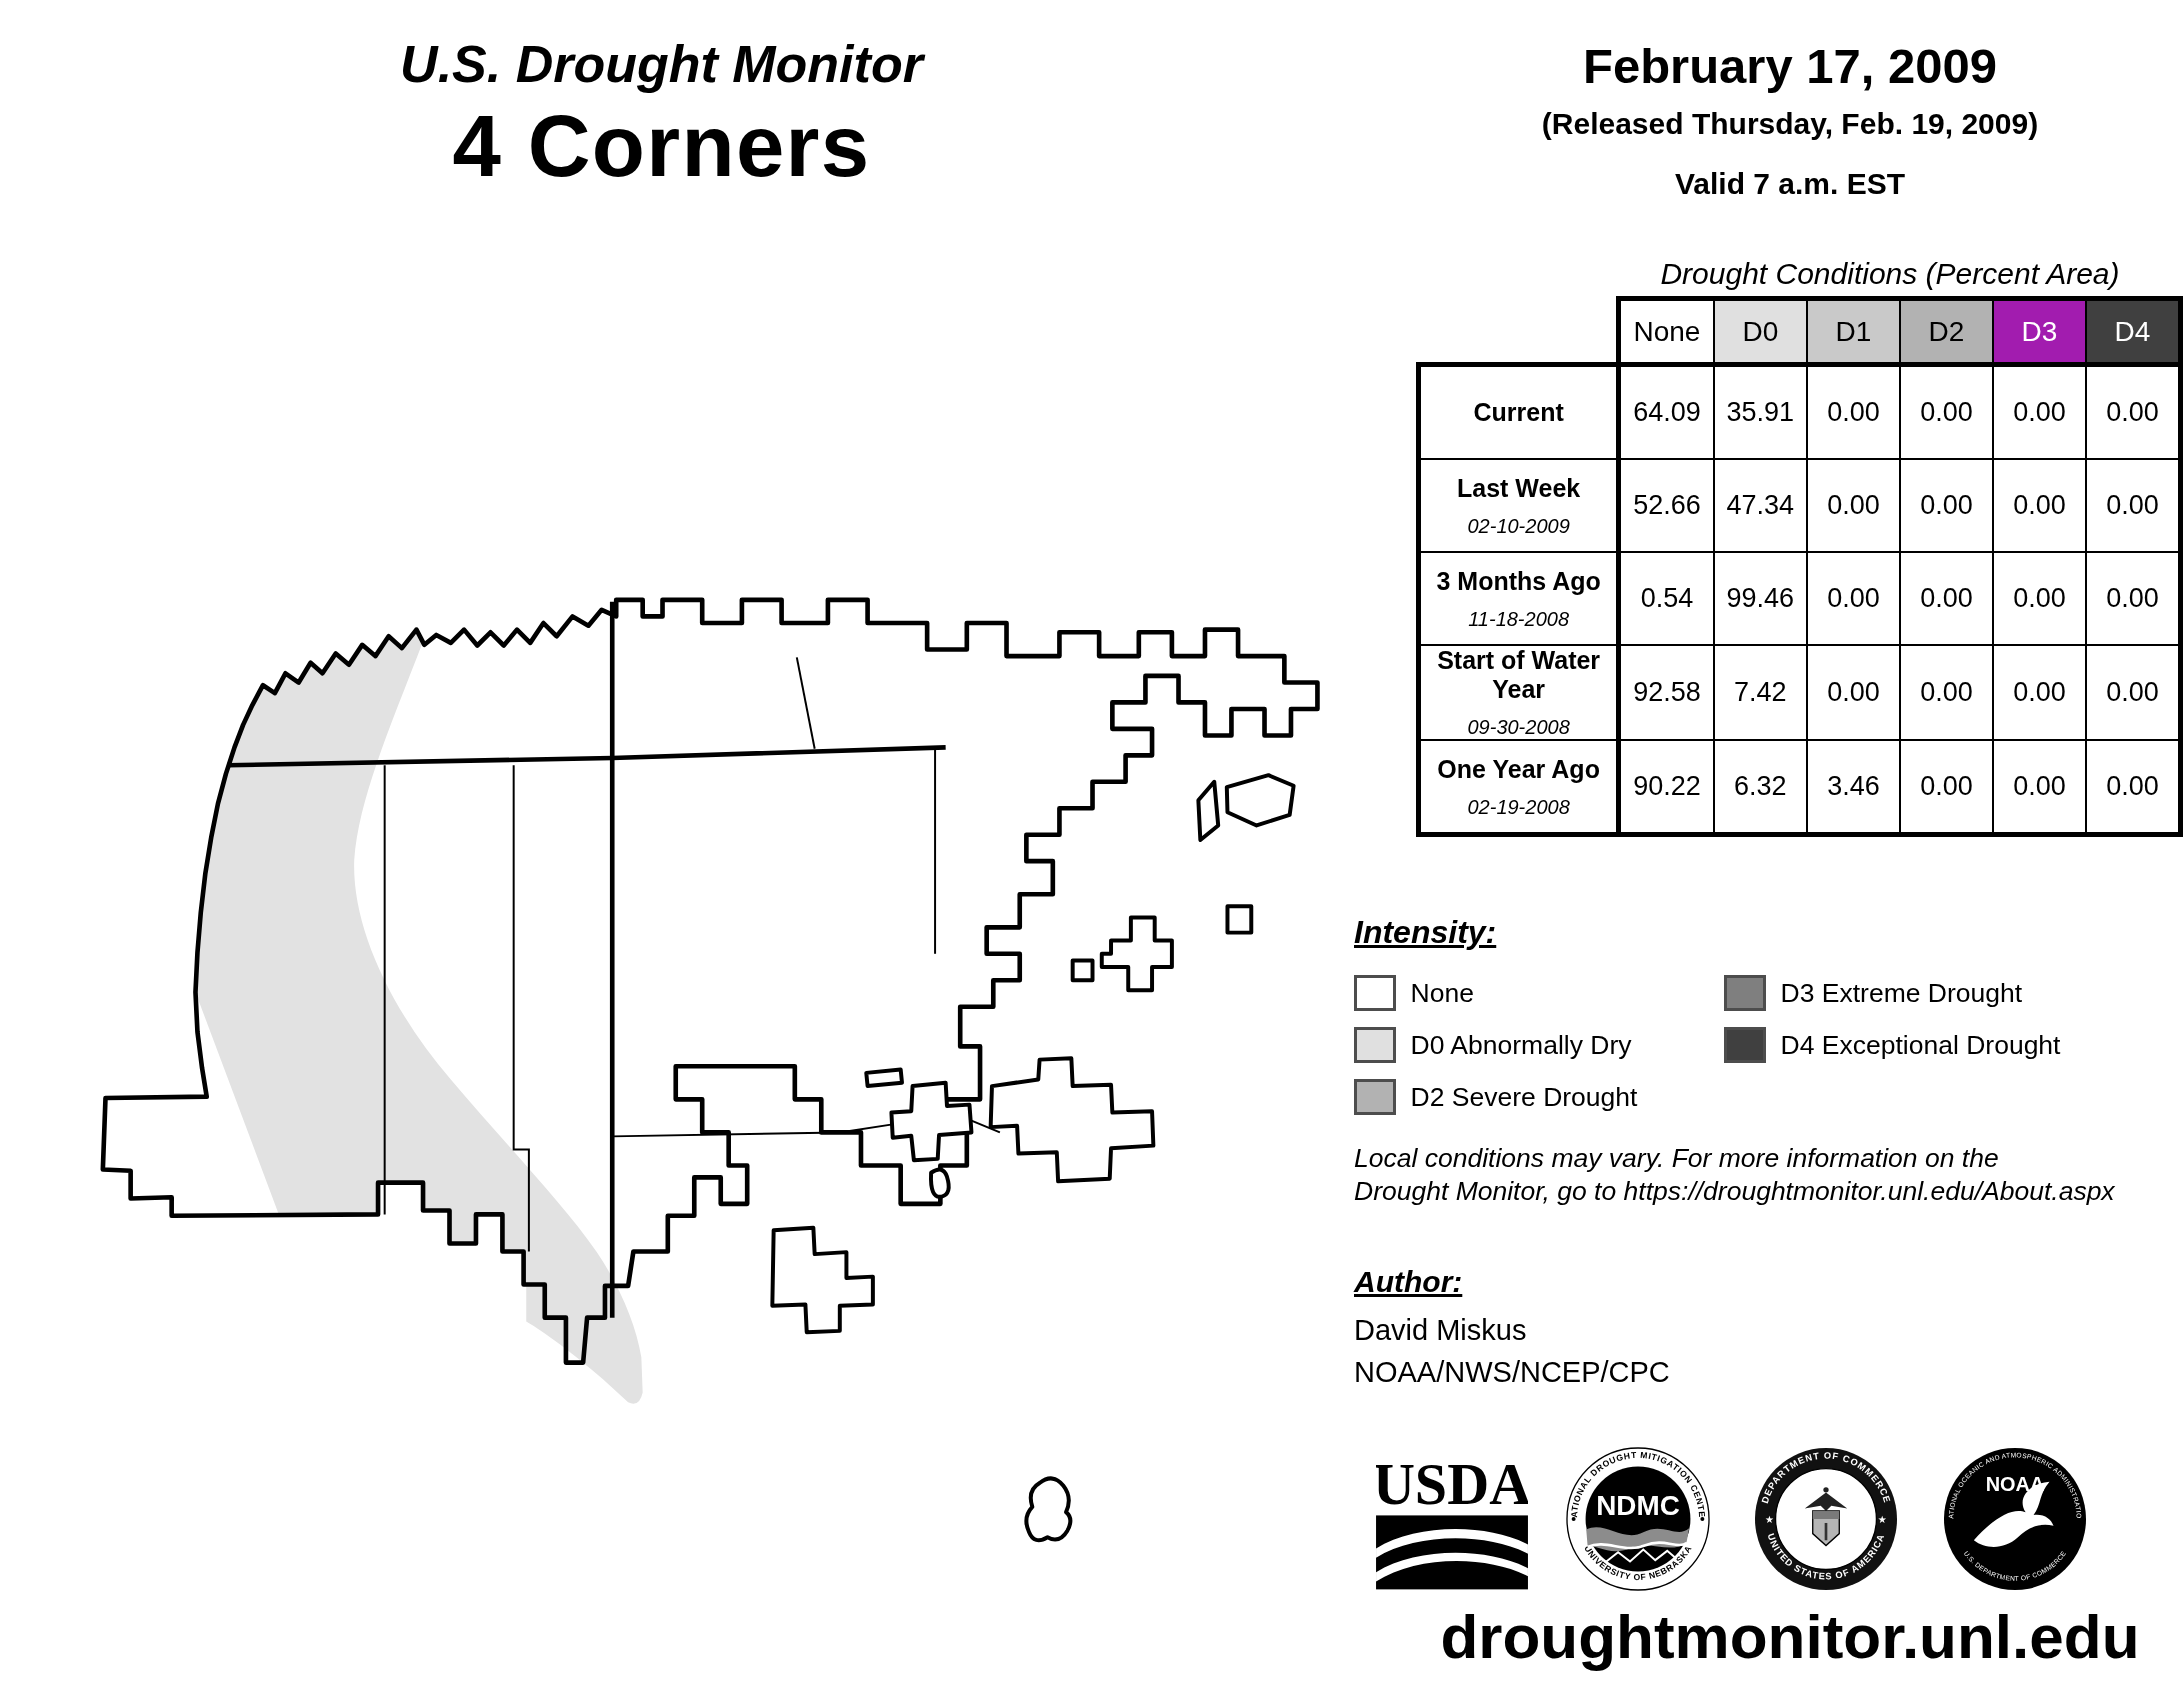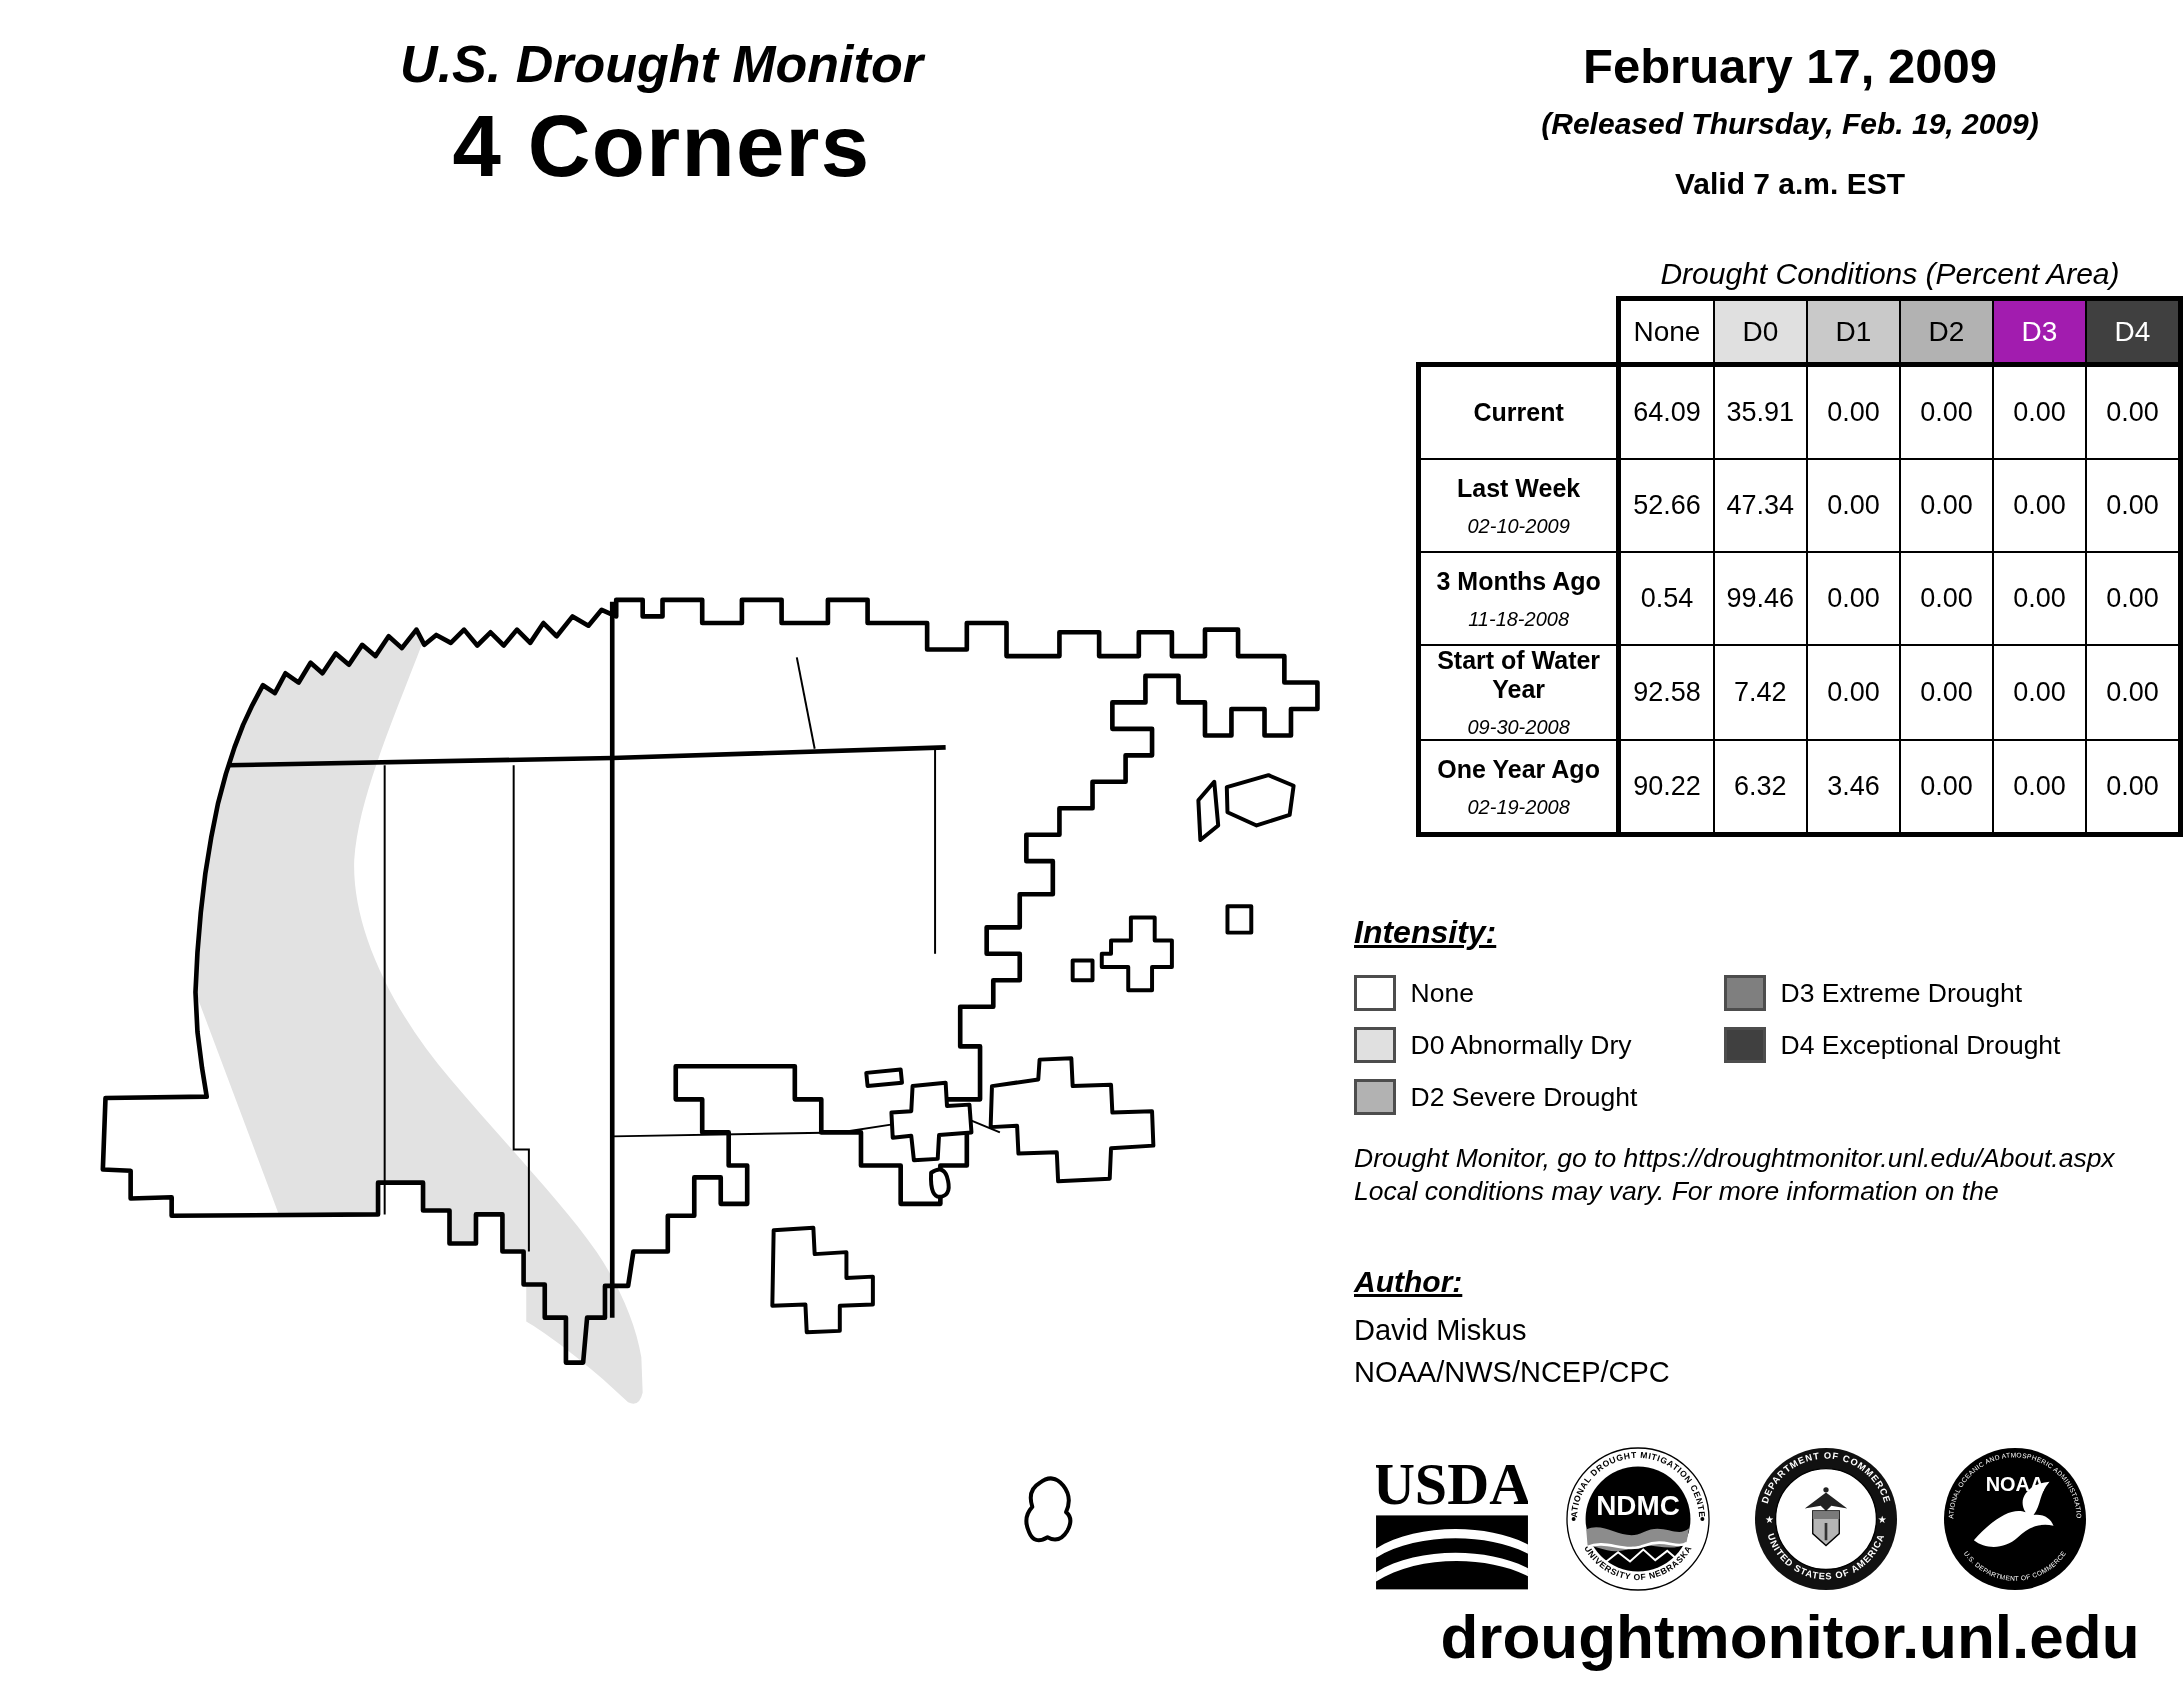--- a/index.html
+++ b/index.html
@@ -3,21 +3,21 @@
 <meta charset="utf-8">
 <style>
   html,body{margin:0;padding:0;}
   body{width:2183px;height:1687px;position:relative;background:#ffffff;
        font-family:"Liberation Sans",sans-serif;color:#000;overflow:hidden;}
   .abs{position:absolute;}
   
   .title1{left:0;top:34px;width:1323px;text-align:center;font-size:52px;font-weight:bold;font-style:italic;}
   .title2{left:0;top:96px;width:1323px;text-align:center;font-size:87px;font-weight:bold;letter-spacing:1.3px;}
   .date1{left:1416px;top:38px;width:748px;text-align:center;font-size:49px;font-weight:bold;}
-  .date2{left:1416px;top:107px;width:748px;text-align:center;font-size:30px;font-weight:bold;font-style:italic;}
+  .date2{left:1416px;top:107px;width:748px;text-align:center;font-size:30px;font-weight:bold;}
   .date3{left:1416px;top:167px;width:748px;text-align:center;font-size:30px;font-weight:bold;}
   .tblcaption{left:1614px;top:257px;width:552px;text-align:center;font-size:30px;font-style:italic;}
   
   table.dm{position:absolute;left:1416px;top:296px;border-collapse:collapse;table-layout:fixed;}
   table.dm th,table.dm td{padding:0;text-align:center;vertical-align:middle;}
   table.dm .corner{border:0;background:#fff;}
   table.dm th{border:2.6px solid #000;border-top:5.3px solid #000;border-bottom:5.3px solid #000;
               font-size:28px;font-weight:normal;height:61px;}
   table.dm th.first{border-left:5.3px solid #000;}
   table.dm th.last{border-right:5.3px solid #000;}
@@ -214,22 +214,22 @@
     <span class="swatch" style="background-color: rgb(127, 127, 127);"></span>
     <span class="leglabel">D3 Extreme Drought</span>
     </div>
   <div class="legitem">
     <span class="swatch" style="background-color: rgb(64, 64, 64);"></span>
     <span class="leglabel">D4 Exceptional Drought</span>
     </div>
 </div>
 
 <div class="abs disclaimer">
+  <div>Local conditions may vary. For more information on the</div>
   <div>Drought Monitor, go to https://droughtmonitor.unl.edu/About.aspx</div>
-  <div>Local conditions may vary. For more information on the</div>
 </div>
 <div class="abs authorhead">Author:</div>
 <div class="abs authorname">David Miskus</div>
 <div class="abs authororg">NOAA/NWS/NCEP/CPC</div>
 
 <svg class="abs" style="left:1376px;top:1452px;" width="152" height="142" viewBox="0 0 230 215">
   <text class="usda-word" x="115" y="78" text-anchor="middle" font-size="88" fill="#000">USDA</text>
   <rect x="0" y="96" width="230" height="112" fill="#000"></rect>
   <path fill="#fff" d="M 0,146 C 62,108 168,108 230,140 L 230,154 C 168,122 62,122 0,160 Z"></path>
   <path fill="#fff" d="M 0,182 C 62,144 168,144 230,176 L 230,188 C 168,156 62,156 0,196 Z"></path>

